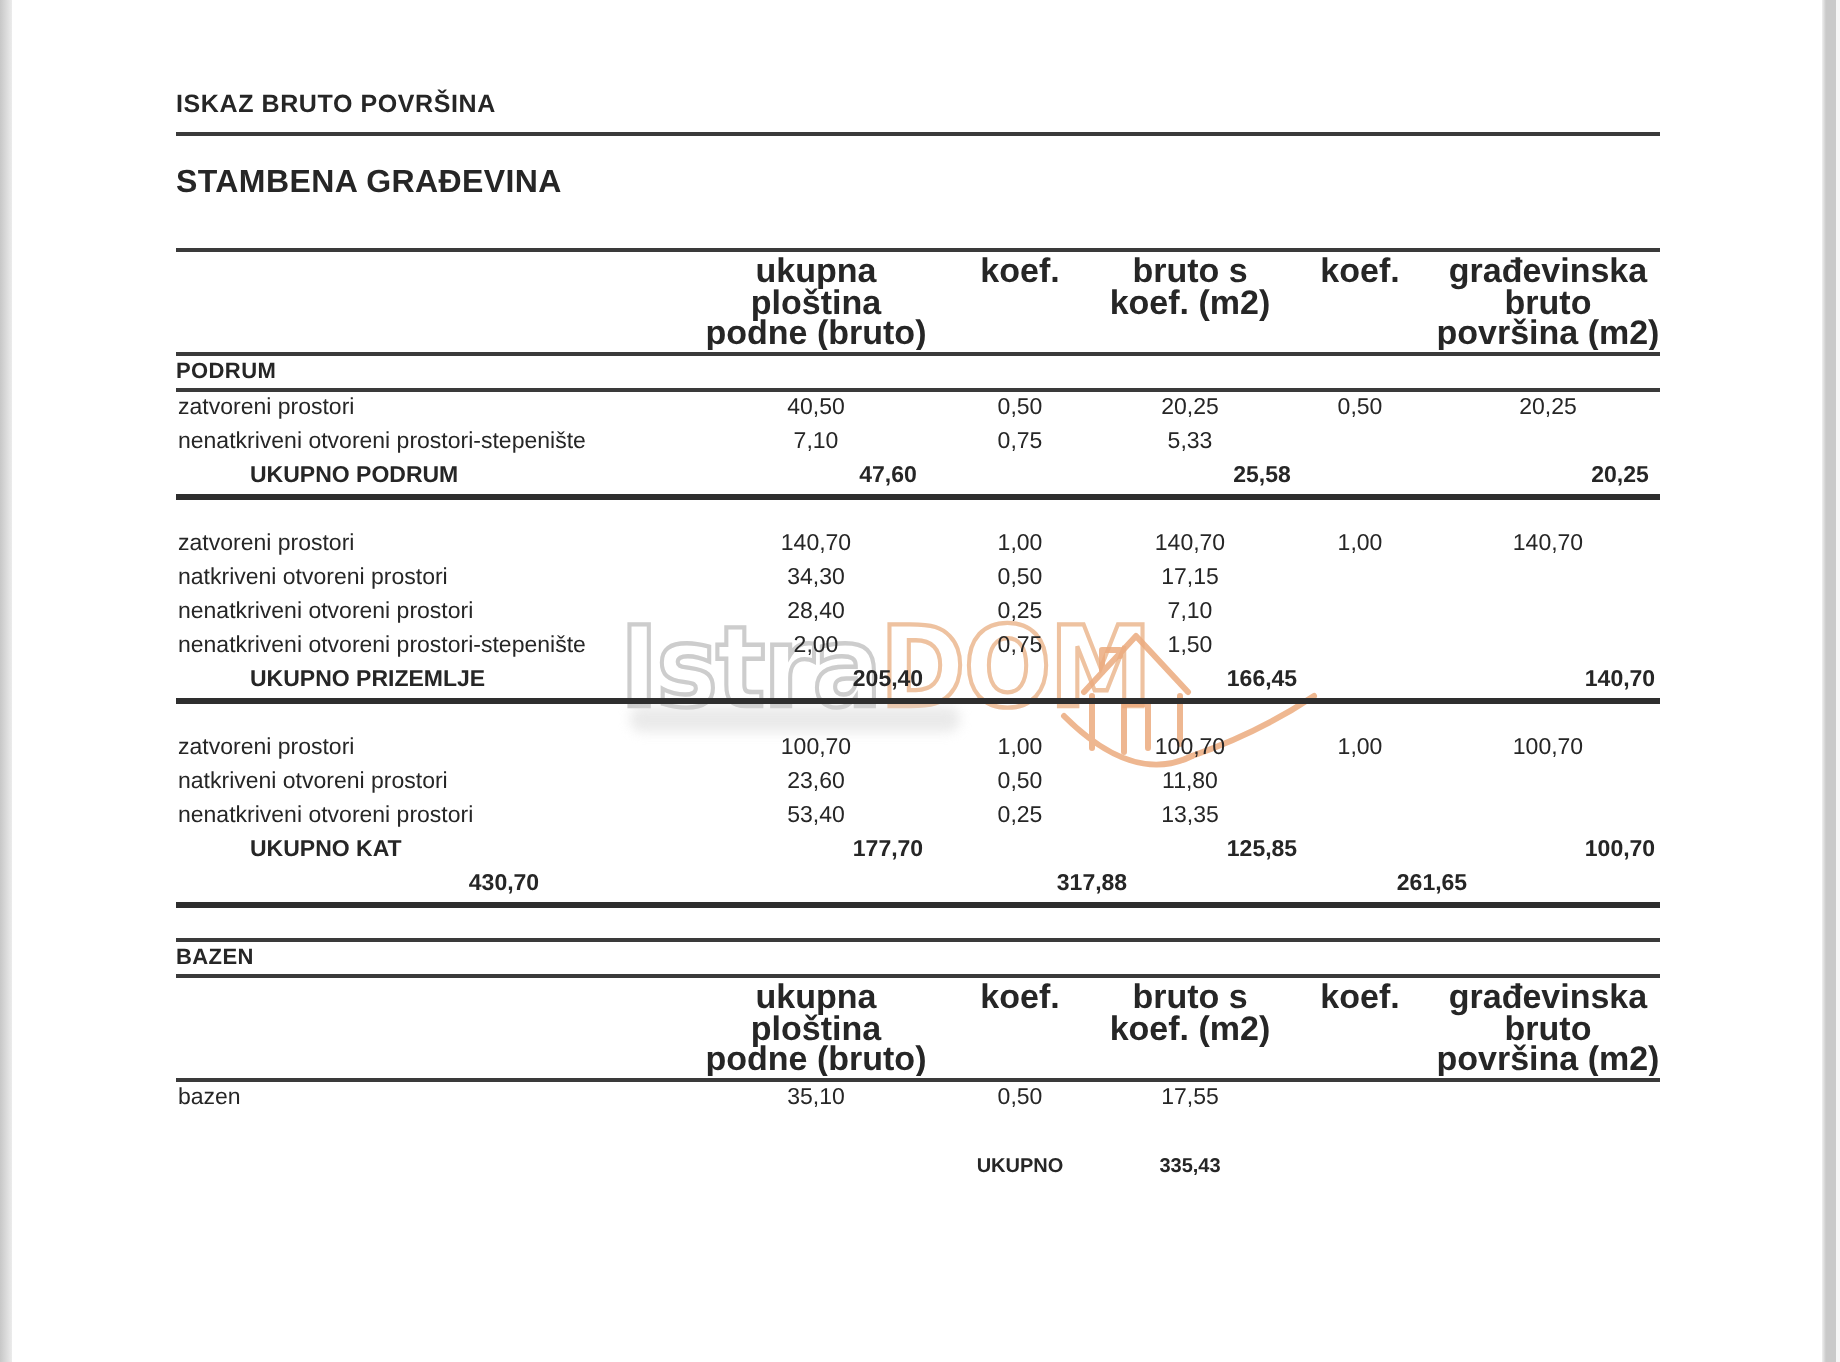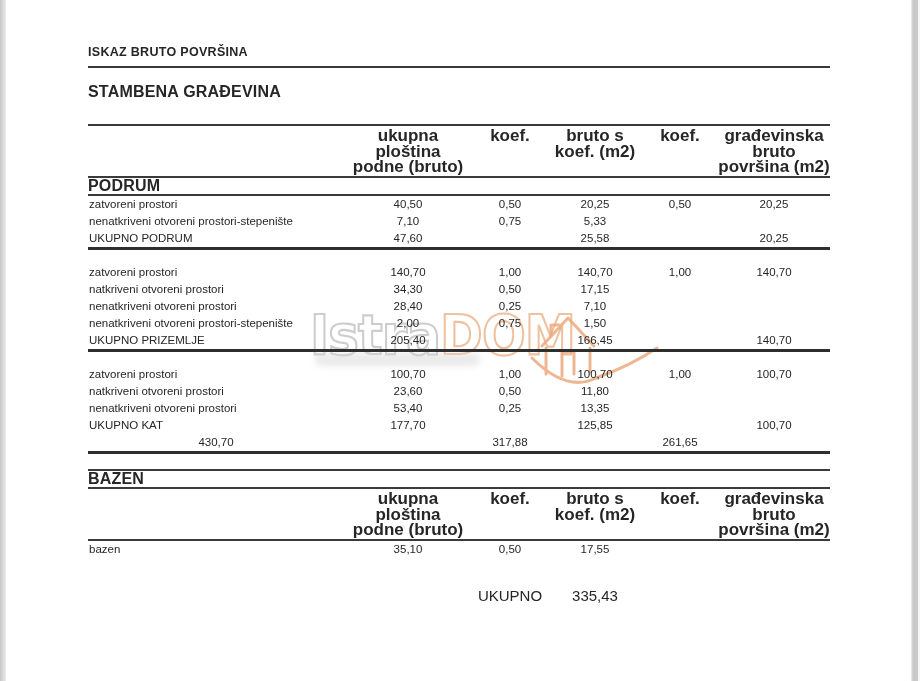--- a/index.html
+++ b/index.html
@@ -16,33 +16,33 @@
   .doc-title{margin-top:45px;padding-bottom:7px;border-bottom:2px solid var(--line,#343434);
     font-weight:bold;font-size:12.5px;letter-spacing:.3px;}
   .doc-subtitle{margin-top:15px;padding-bottom:23px;border-bottom:2px solid var(--line,#343434);
     font-weight:bold;font-size:16px;letter-spacing:.2px;}
 
   .row{display:grid;grid-template-columns:256px 128px 76px 94px 76px 112px;
     height:17px;line-height:17px;font-size:11.5px;}
   .cell{overflow:hidden;white-space:nowrap;}
   .cell.num{text-align:center;}
   .cell.label{text-align:left;padding-left:1px;}
-  .row.bold{font-weight:normal;}
+  .row.bold{font-weight:bold;margin-left:36px;}
 
   .header-row{height:auto;padding:2px 0 1px;border-bottom:2px solid var(--line,#343434);}
   .header-row .cell{line-height:15.7px;height:47px;font-weight:bold;font-size:17px;white-space:normal;}
 
   .section{}
-  .sec-title{font-weight:bold;font-size:16px;height:16px;line-height:16px;
+  .sec-title{font-weight:bold;font-size:11px;height:16px;line-height:16px;
     border-bottom:2px solid var(--line,#343434);letter-spacing:.2px;}
   .section.thick-bottom{border-bottom:3px solid #2e2e2e;}
   .section.gap{margin-top:14px;}
   .section.topline{margin-top:15px;border-top:2px solid var(--line,#343434);}
 
-  .footer-row{margin-top:28px;height:20px;line-height:20px;font-size:15px;font-weight:normal;}
+  .footer-row{margin-top:16px;height:20px;line-height:20px;font-size:10px;font-weight:bold;}
   .footer-row .cell{text-align:center;}
 
   
   .watermark{position:absolute;left:0;top:0;width:920px;height:681px;z-index:1;pointer-events:none;margin-left:12px;}
   .wm-text{position:absolute;top:302px;left:298px;font-family:"DejaVu Sans",sans-serif;
     font-weight:bold;font-size:56px;letter-spacing:-1px;transform:scaleX(.92);transform-origin:left top;}
   .wm-gray{color:transparent;-webkit-text-stroke:2.2px var(--wm-gray,#cdcdcd);}
   .wm-orange{color:transparent;-webkit-text-stroke:2.2px var(--wm-orange,#eec2a0);}
   .wm-band{position:absolute;left:303px;top:353px;width:165px;height:13px;
     background:#d9d9d9;opacity:.55;filter:blur(3px);border-radius:6px;}

